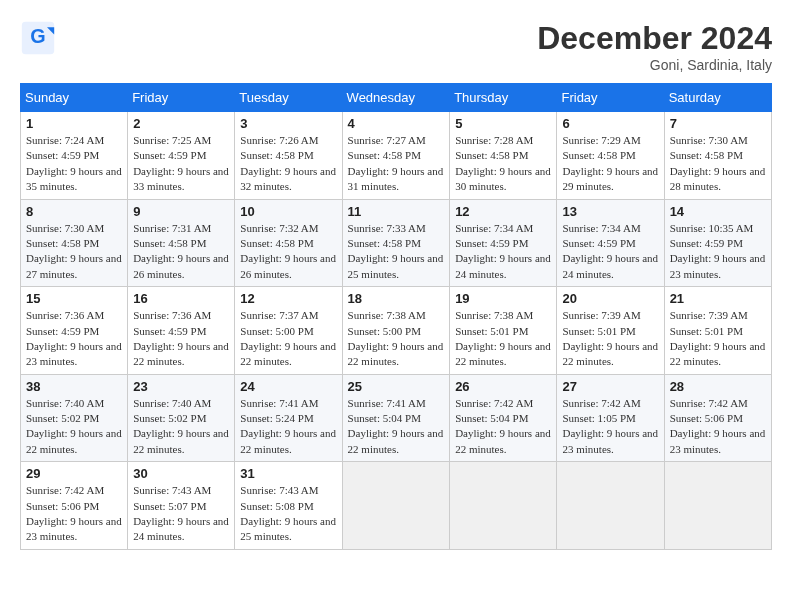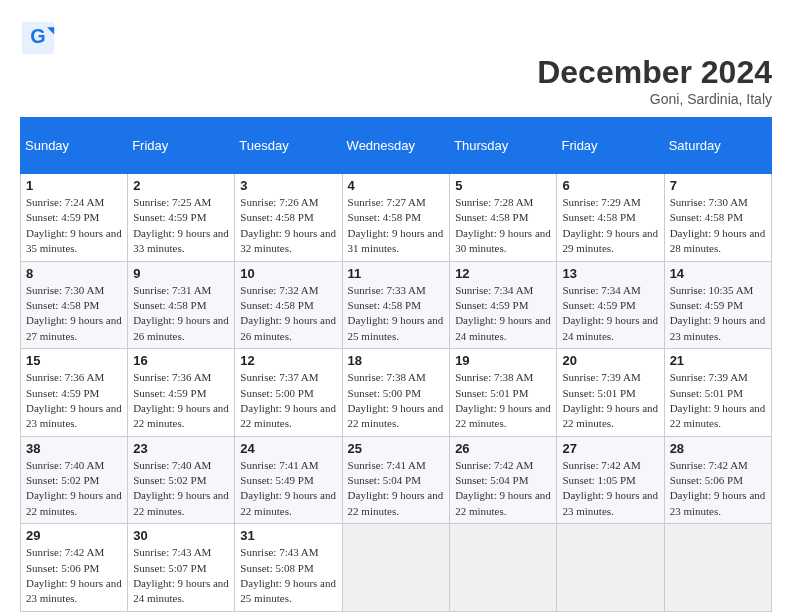--- a/index.html
+++ b/index.html
@@ -29,40 +29,39 @@
     }
     .logo-text span {
       color: #1a73e8;
     }
     .logo-icon {
       width: 36px;
       height: 36px;
     }
     .title-block {
       text-align: right;
-      margin-top: 34px;
     }
     .month-title {
       font-size: 32px;
       font-weight: bold;
       color: #333;
     }
     .location {
       font-size: 14px;
       color: #555;
     }
     .calendar {
       width: 100%;
       border-collapse: collapse;
       font-size: 11px;
     }
     .calendar th {
       background: #1a73e8;
       color: #fff;
-      padding: 20px 4px;
+      padding: 6px 4px;
       text-align: left;
       font-size: 13px;
       font-weight: normal;
       border: 1px solid #1a73e8;
     }
     .calendar td {
       border: 1px solid #ccc;
       vertical-align: top;
       padding: 4px 5px;
       width: 108px;
@@ -306,21 +305,21 @@
         <div class="day-info">
           <span>Sunrise: 7:40 AM</span><br>
           <span>Sunset: 5:02 PM</span><br>
           <span>Daylight: 9 hours and 22 minutes.</span>
         </div>
       </td>
         <td>
         <span class="day-num">24</span>
         <div class="day-info">
           <span>Sunrise: 7:41 AM</span><br>
-          <span>Sunset: 5:49 PM</span><br>
+          <span>Sunset: 5:24 PM</span><br>
           <span>Daylight: 9 hours and 22 minutes.</span>
         </div>
       </td>
         <td>
         <span class="day-num">25</span>
         <div class="day-info">
           <span>Sunrise: 7:41 AM</span><br>
           <span>Sunset: 5:04 PM</span><br>
           <span>Daylight: 9 hours and 22 minutes.</span>
         </div>

